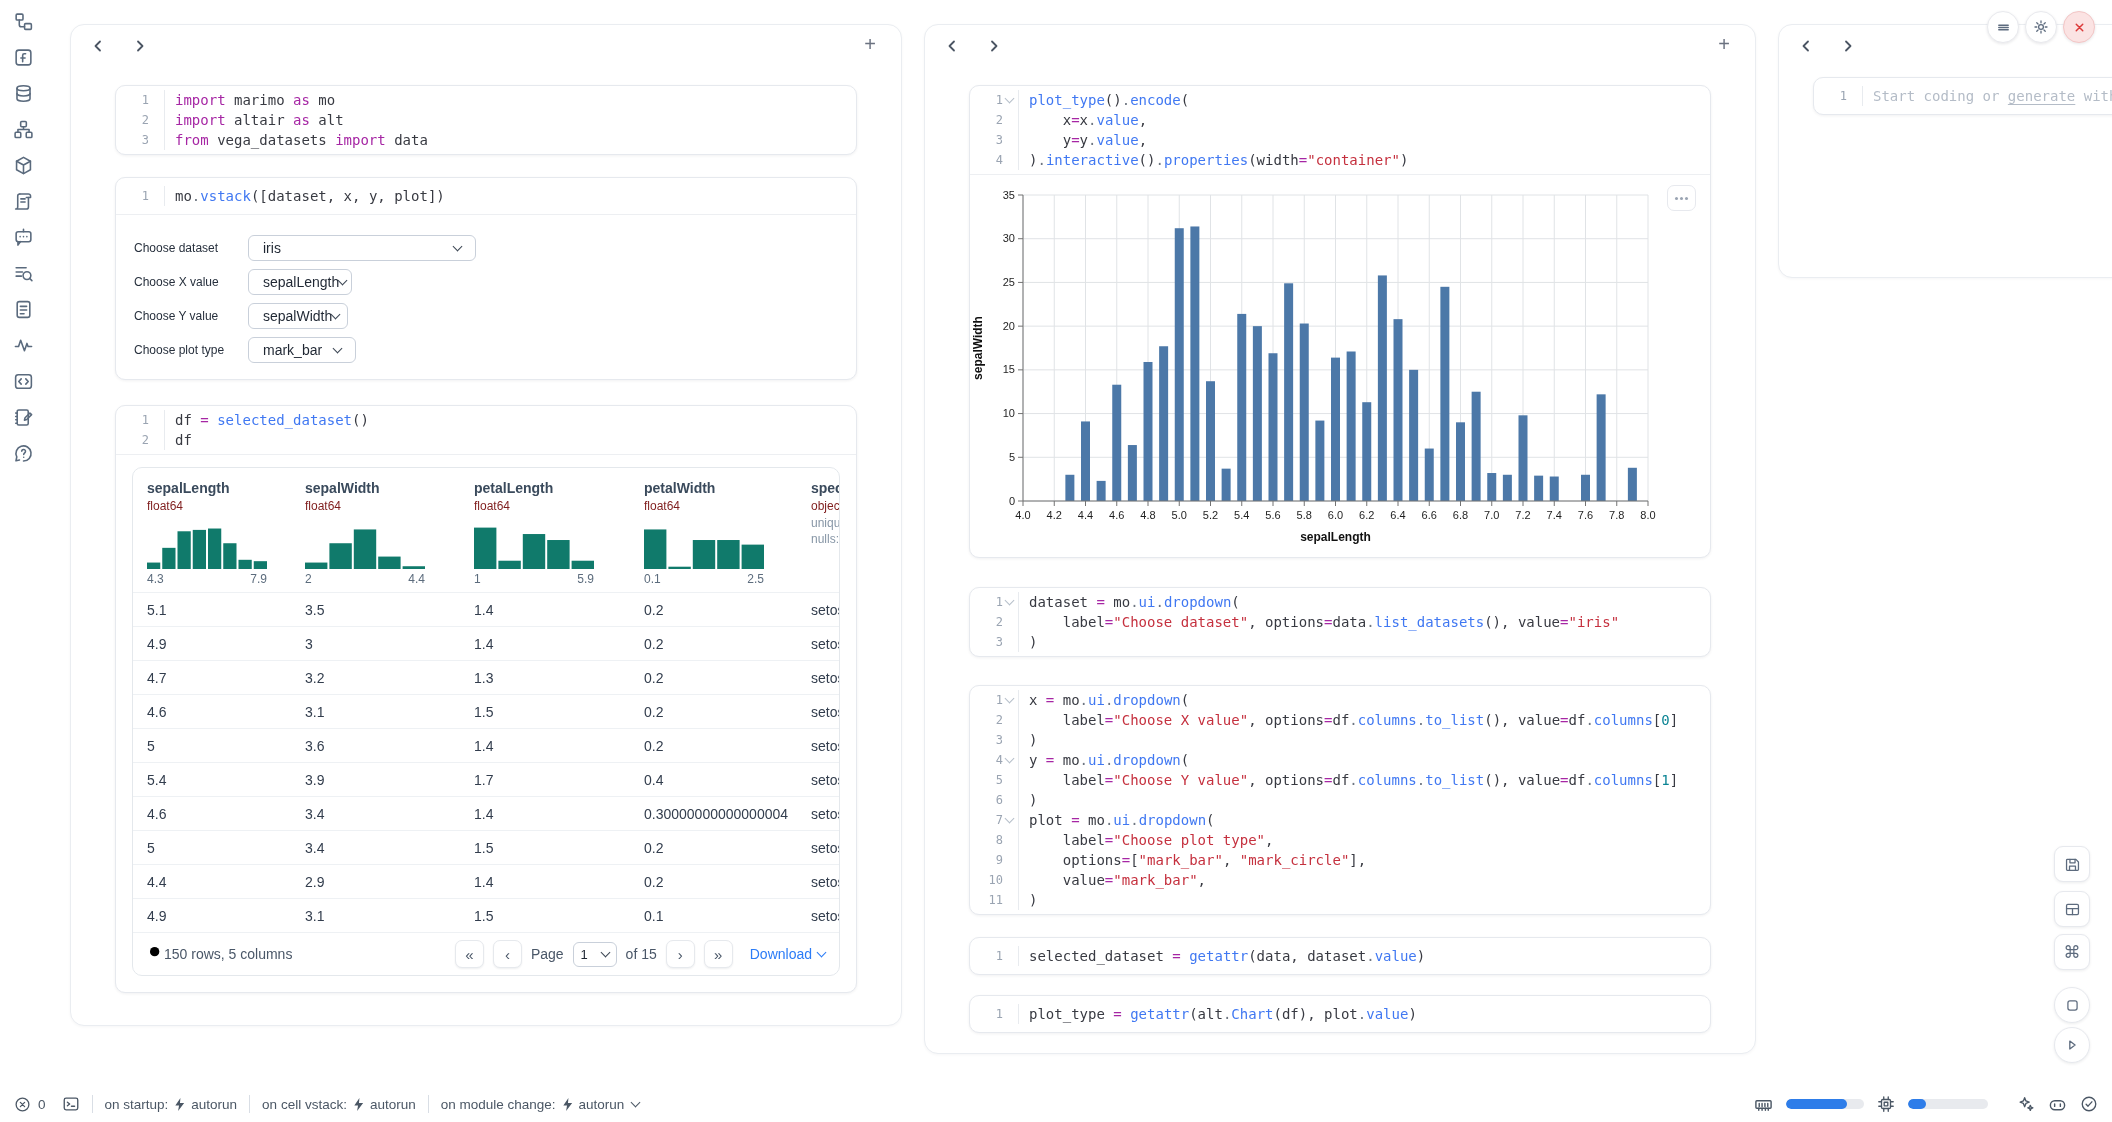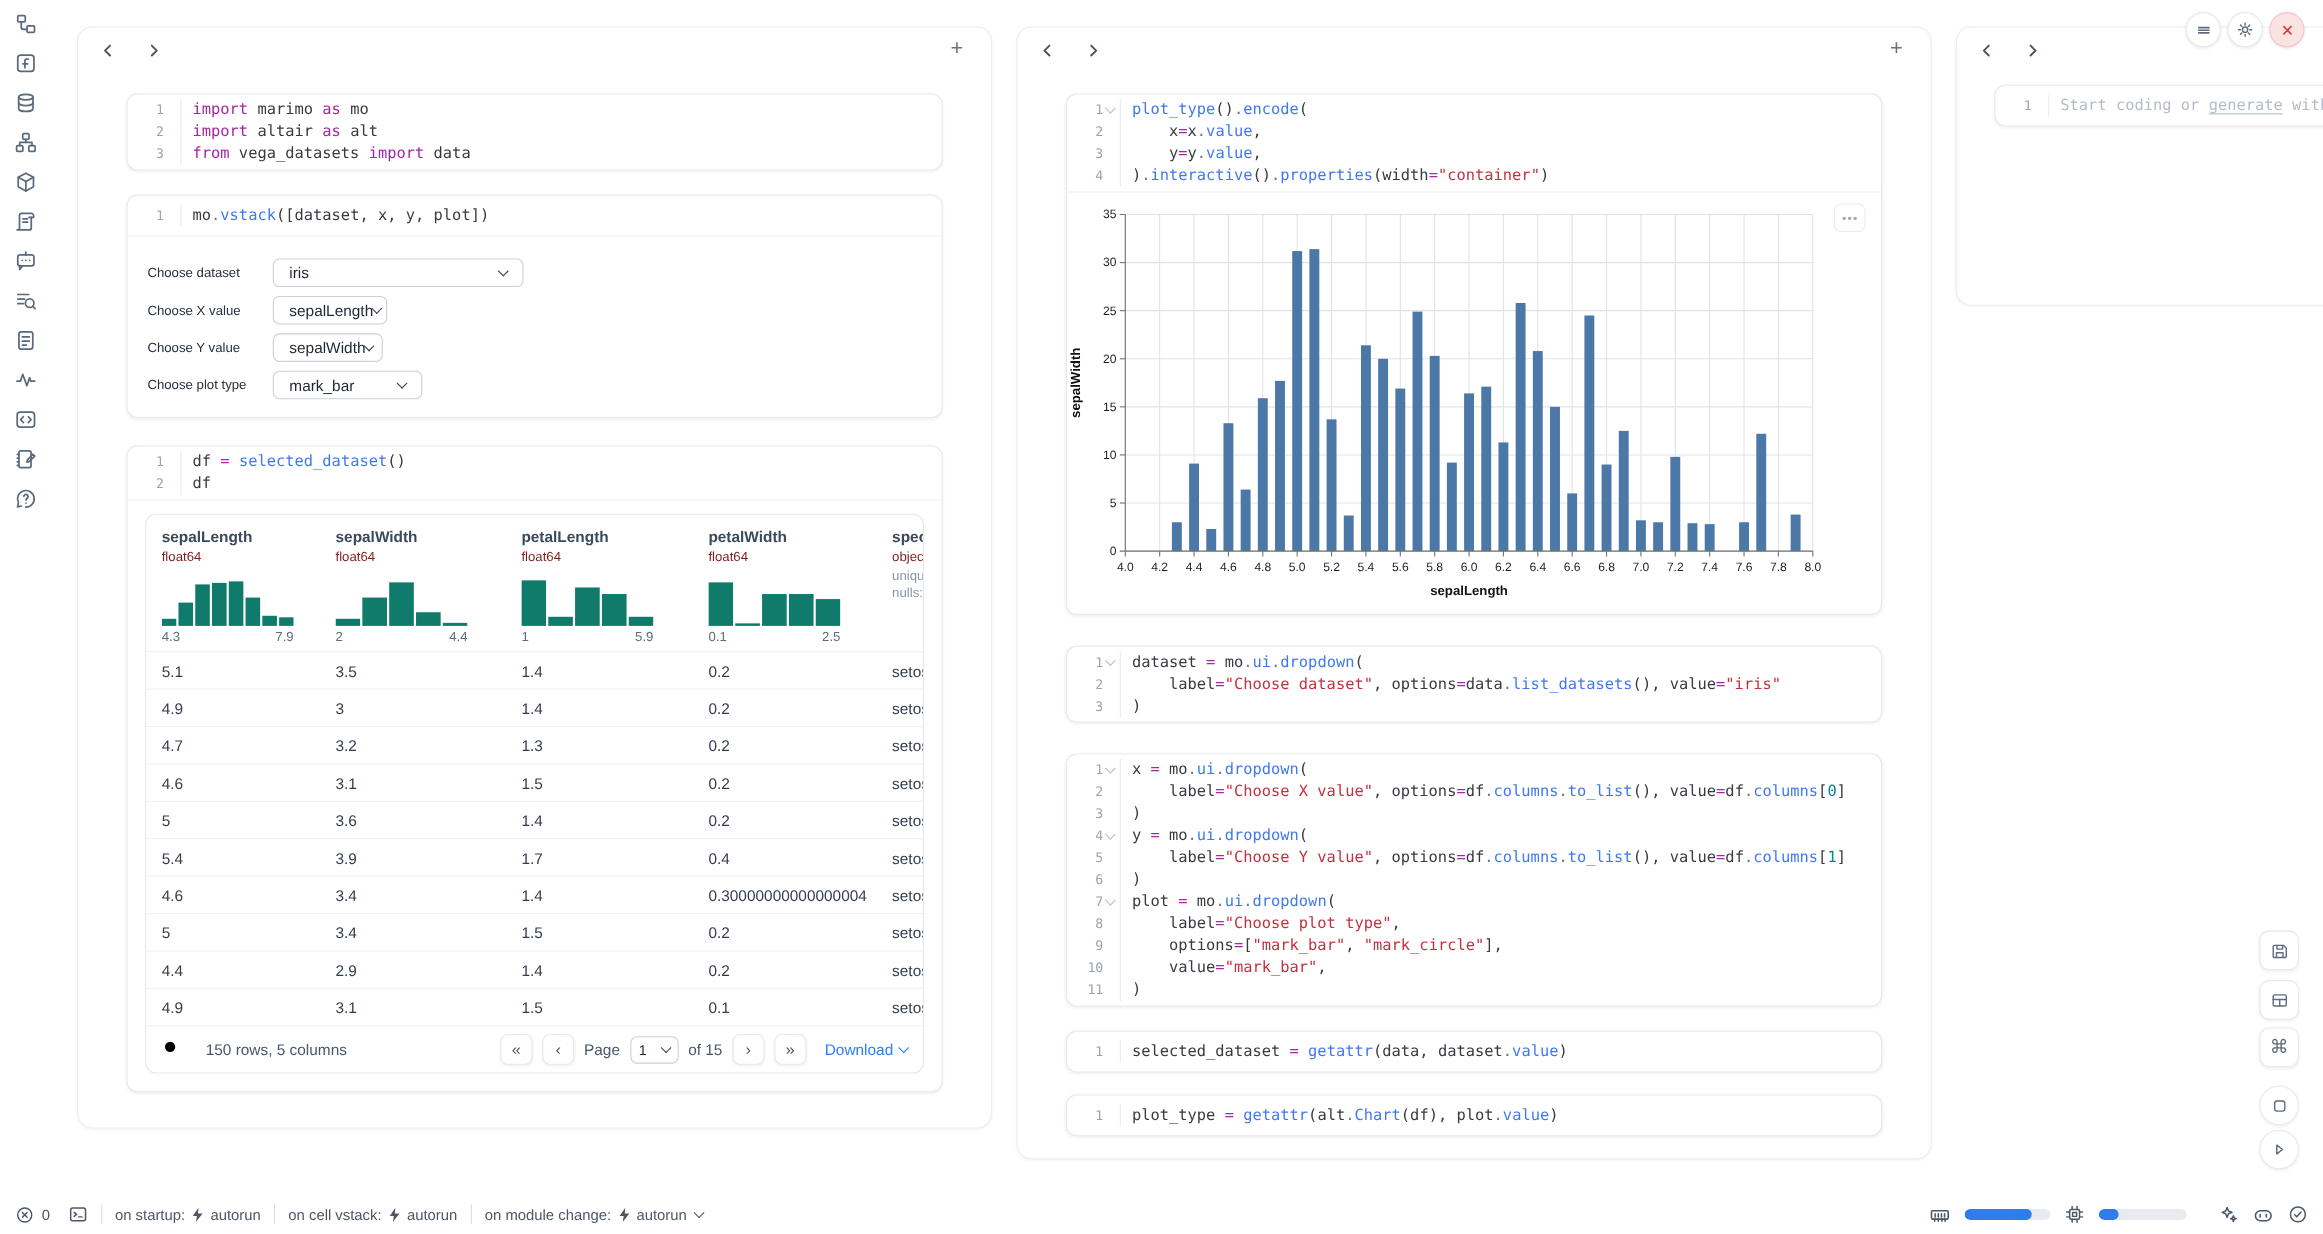--- a/index.html
+++ b/index.html
@@ -50,21 +50,21 @@
   .th-name{font-size:14px;font-weight:bold;color:#3a4a5c;line-height:20px;}
   .th-dtype{font-size:12px;color:#7f1d1d;line-height:17px;}
   .th-meta{font-size:12px;color:#8796a6;line-height:16px;}
   .th-meta:first-of-type{margin-top:6px;}
   .th-hist{display:block;margin-top:8px;}
   .th-range{width:120px;display:flex;justify-content:space-between;font-size:12px;color:#5c6c7d;margin-top:3px;}
   .tr{height:33px;align-items:center;border-top:1px solid #eef1f4;}
   .td{padding:0 14px;font-size:14px;color:#323d4d;white-space:nowrap;overflow:hidden;}
   .tfoot{display:flex;align-items:center;height:42px;border-top:1px solid #eef1f4;padding:0 14px;
     font-size:14px;color:#4a5768;}
-  .tfoot .summary{margin-left:23px;}
+  .tfoot .summary{margin-left:0;}
   .pager{margin-left:auto;display:flex;align-items:center;gap:9px;}
   .pg-btn{width:27px;height:26px;border:1px solid #e6e9ed;border-radius:7px;background:#fff;
     box-shadow:0 1px 2px rgba(16,24,40,.07);display:flex;align-items:center;justify-content:center;
     font-size:15px;color:#4a5768;cursor:pointer;}
   .page-select{width:44px;height:25px;border:1px solid #c9d0da;border-radius:6px;display:flex;align-items:center;
     justify-content:space-between;padding:0 7px;font-size:13px;color:#1f2733;box-sizing:border-box;cursor:pointer;}
   .download{display:flex;align-items:center;gap:6px;color:#2b7cf7;font-size:14px;margin-left:8px;cursor:pointer;}
   .download .chev{border-color:#2b7cf7;}
   
   .chart-output{position:relative;padding:6px 0 6px 0;}
@@ -254,21 +254,21 @@
           </div>
           <div class="ctl-row">
             <span class="ctl-label">Choose Y value</span>
             <span class="select" style="width: 100px;">
               <span class="sel-val">sepalWidth</span>
               <i class="chev"></i>
             </span>
           </div>
           <div class="ctl-row">
             <span class="ctl-label">Choose plot type</span>
-            <span class="select" style="width: 136px;">
+            <span class="select" style="width: 108px;">
               <span class="sel-val">mark_bar</span>
               <i class="chev"></i>
             </span>
           </div>
         </div>
     </div>
 
     <div class="cell" style="top:380px">
       <div>
           <div class="code-wrap">

